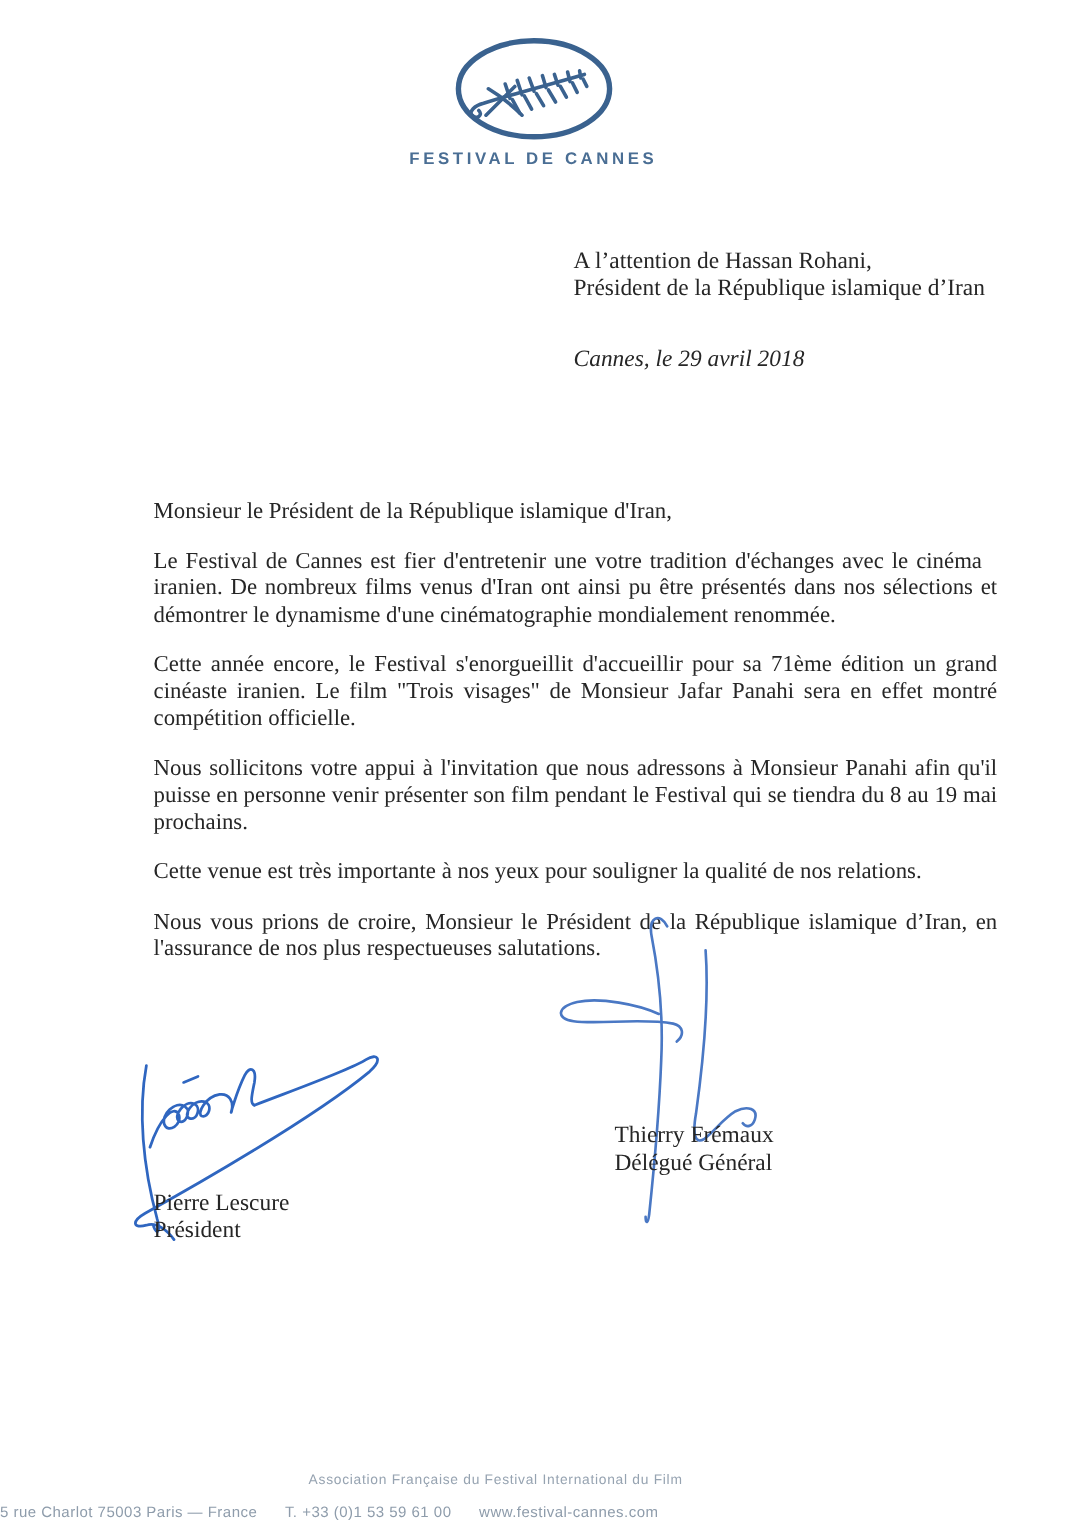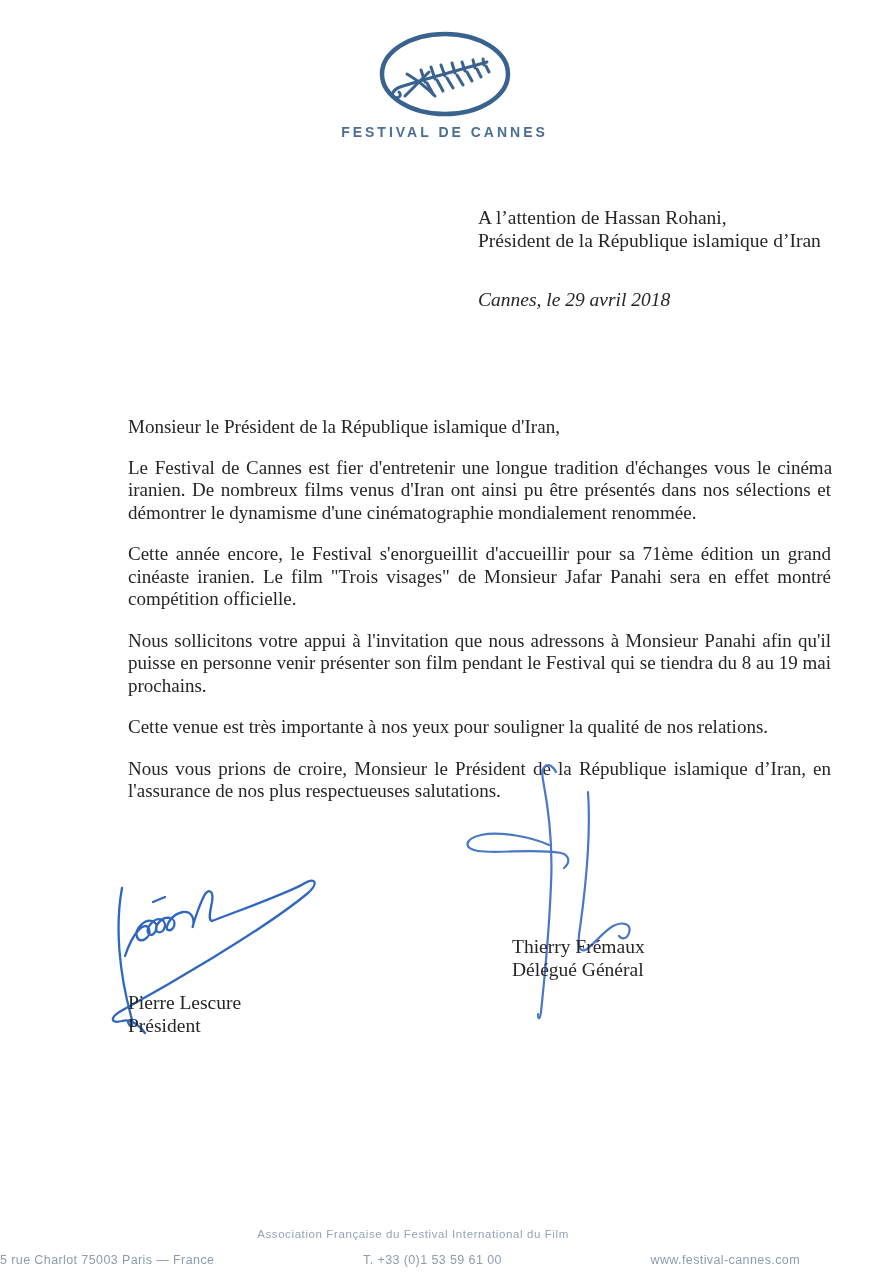--- a/index.html
+++ b/index.html
@@ -42,21 +42,21 @@
   .sig-left-svg{left:93px;top:868px;}
   .sig-right-svg{left:452px;top:752px;}
 
   
   .footer{
     position:absolute;left:0;top:1228px;width:800px;text-align:center;
     font-family:"Liberation Sans","DejaVu Sans",sans-serif;
     color:#96a3b1;
   }
   .footer-org{font-size:11.5px;letter-spacing:0.6px;margin-bottom:13px;padding-left:26px;}
-  .footer-contact{display:flex;justify-content:space-between;gap:23px;font-size:12.5px;letter-spacing:0.4px;color:#8e9cab;}
+  .footer-contact{display:flex;justify-content:flex-start;gap:23px;font-size:12.5px;letter-spacing:0.4px;color:#8e9cab;}
 </style>
 </head>
 <body>
 
 <div class="page">
 
   <div class="header">
     <svg class="logo-svg" width="136" height="88" viewBox="0 0 136 88">
       <ellipse cx="68" cy="44" rx="63" ry="40" fill="none" stroke="#3a628f" stroke-width="4.5"></ellipse>
       <g stroke="#3a628f" stroke-width="3" fill="none" stroke-linecap="round">
@@ -90,21 +90,21 @@
     <div>A l’attention de Hassan Rohani,</div>
     <div>Président de la République islamique d’Iran</div>
   </div>
 
   <div class="dateline">Cannes, le 29 avril 2018</div>
 
   <div class="letter-body">
     <div class="salutation">Monsieur le Président de la République islamique d'Iran,</div>
     <div>
         <div class="paragraph">
-          <div class="jline" style="white-space: nowrap; word-spacing: 1.88822px;">Le Festival de Cannes est fier d'entretenir une longue tradition d'échanges vous le cinéma</div>
+          <div class="jline" style="white-space: nowrap; word-spacing: 1.88822px;">Le Festival de Cannes est fier d'entretenir une votre tradition d'échanges avec le cinéma</div>
           <div class="jline" style="white-space: nowrap; word-spacing: 1.76562px;">iranien. De nombreux films venus d'Iran ont ainsi pu être présentés dans nos sélections et</div>
           <div class="jline lastline" style="white-space: nowrap;">démontrer le dynamisme d'une cinématographie mondialement renommée.</div>
         </div>
         <div class="paragraph">
           <div class="jline" style="white-space: nowrap; word-spacing: 2.86328px;">Cette année encore, le Festival s'enorgueillit d'accueillir pour sa 71ème édition un grand</div>
           <div class="jline" style="white-space: nowrap; word-spacing: 3.36899px;">cinéaste iranien. Le film "Trois visages" de Monsieur Jafar Panahi sera en effet montré</div>
           <div class="jline lastline" style="white-space: nowrap;">compétition officielle.</div>
         </div>
         <div class="paragraph">
           <div class="jline" style="white-space: nowrap; word-spacing: 1.46995px;">Nous sollicitons votre appui à l'invitation que nous adressons à Monsieur Panahi afin qu'il</div>

